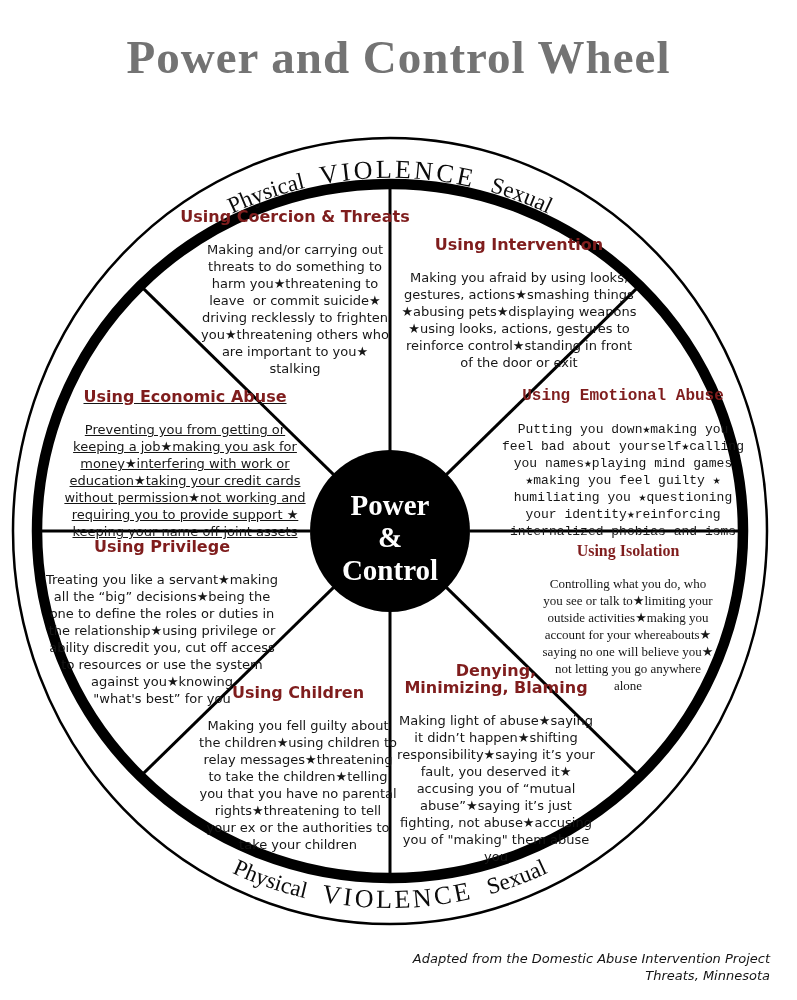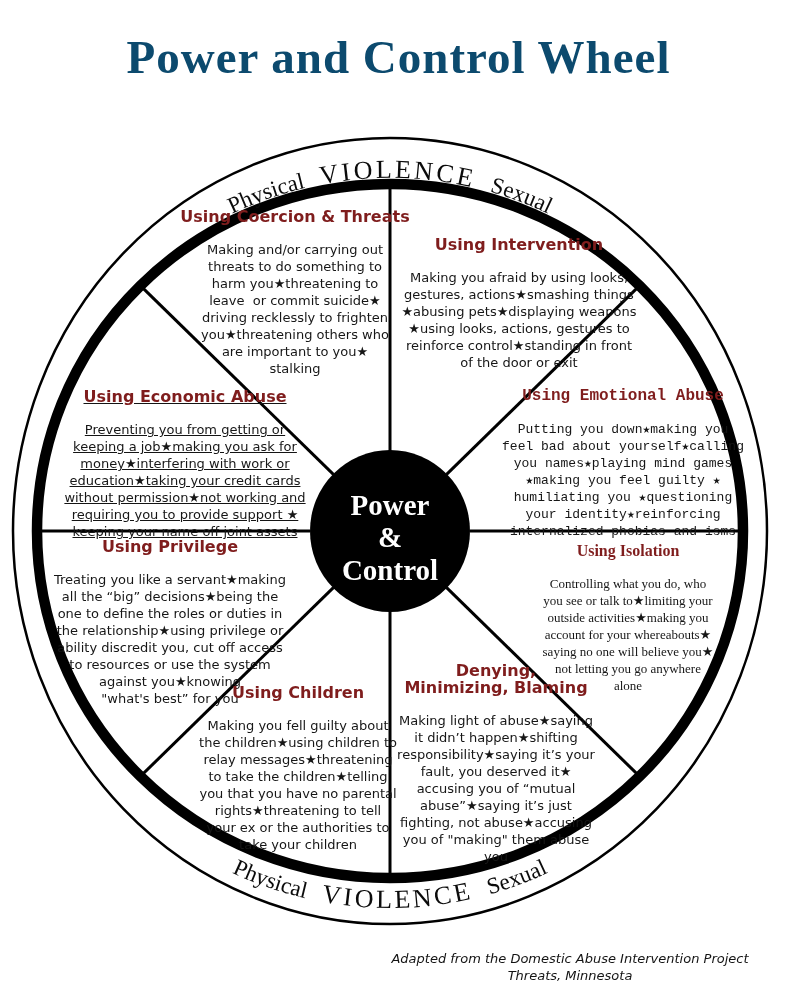--- a/index.html
+++ b/index.html
@@ -16,21 +16,21 @@
     position: absolute;
     top: 30px;
     left: 0;
     width: 797px;
     margin: 0;
     text-align: center;
     font-family: "Liberation Serif", serif;
     font-weight: bold;
     font-size: 47px;
     letter-spacing: 1px;
-    color: #0c4a6e;
+    color: #737373;
   }
   .wheel-svg { position: absolute; top: 0; left: 0; }
   .arc-word { font-family: "Liberation Serif", serif; fill: #0b0b0b; }
   .center-line {
     font-family: "Liberation Serif", serif;
     font-weight: bold;
     fill: #ffffff;
   }
   .segment { position: absolute; text-align: center; }
   .seg-title {
@@ -44,30 +44,30 @@
     font-size: 13px;
     line-height: 17px;
     white-space: pre-wrap;
     color: #161616;
     margin-top: 16px;
   }
   .seg-coercion     { left: 166px; top: 208px; width: 258px; }
   .seg-intimidation { left: 386px; top: 236px; width: 266px; }
   .seg-economic     { left: 54px;  top: 388px; width: 262px; text-decoration: underline; }
   .seg-emotional    { left: 494px; top: 388px; width: 258px; font-family: Liberation Mono, monospace; }
-  .seg-privilege    { left: 36px;  top: 538px; width: 268px; }
+  .seg-privilege    { left: 28px;  top: 538px; width: 268px; }
   .seg-isolation    { left: 500px; top: 542px; width: 256px; font-family: Liberation Serif, serif; }
   .seg-children     { left: 170px; top: 684px; width: 256px; }
   .seg-denying      { left: 380px; top: 662px; width: 232px; }
   .footer {
     position: absolute;
     top: 950px;
     left: 370px;
     width: 400px;
-    text-align: center;
+    text-align: right;
     font-style: italic;
     font-size: 13px;
     line-height: 17px;
     color: #141414;
   }
 </style>
 </head>
 <body>
 
 <div class="page">

